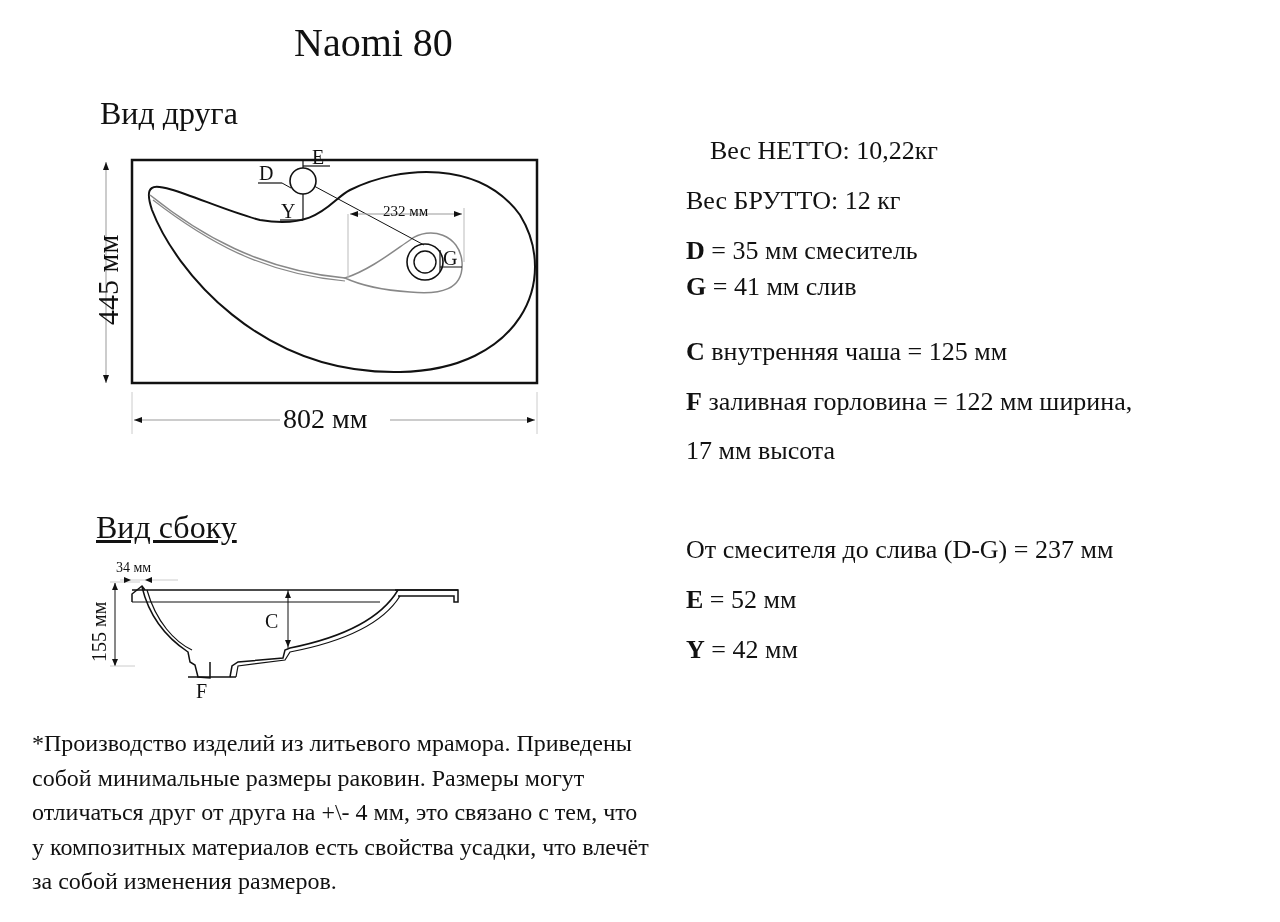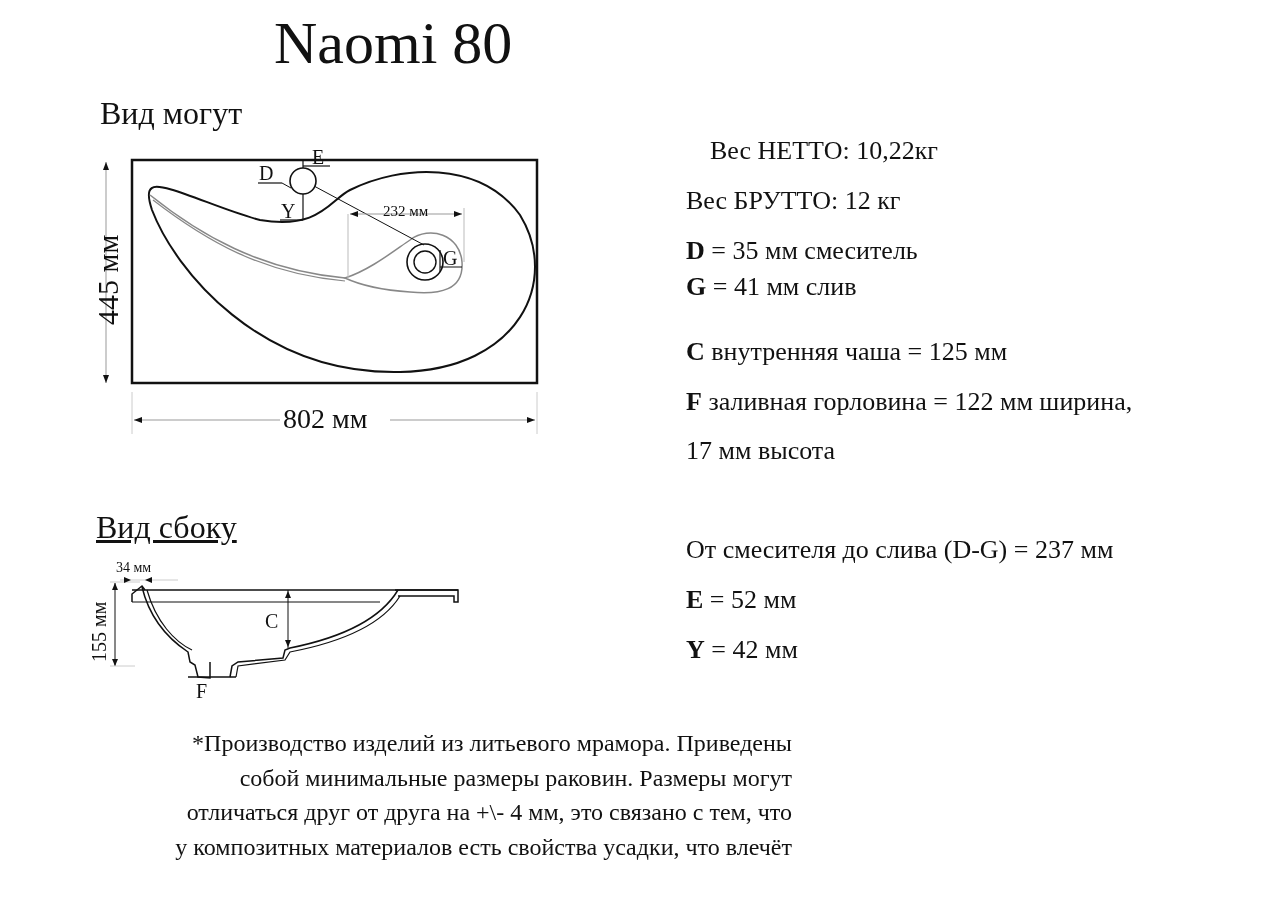--- a/index.html
+++ b/index.html
@@ -1,32 +1,32 @@
 <!DOCTYPE html>
 <html><head>
 <meta charset="utf-8">
 <style>
   html, body { margin:0; padding:0; background:#ffffff; }
   body { width:1280px; height:922px; position:relative; overflow:hidden;
          font-family:"Liberation Serif", "DejaVu Serif", serif; color:#111; }
   .abs { position:absolute; }
-  .title { left:274px; top:14px; font-size:60px; line-height:58px; }
+  .title { left:294px; top:14px; font-size:40px; line-height:58px; }
   .section { font-size:32px; line-height:38px; }
   .spec { left:686px; font-size:26px; line-height:30px; white-space:nowrap; }
   .spec b { font-weight:bold; }
-  .note { left:32px; top:726px; font-size:24px; line-height:34.5px; width:760px;text-align:right; }
+  .note { left:32px; top:726px; font-size:24px; line-height:34.5px; width:760px; }
   .note div { white-space:nowrap; }
   svg text { font-family:"Liberation Serif", "DejaVu Serif", serif; fill:#111; }
 </style>
 </head>
 <body>
 
 <div class="abs title">Naomi 80</div>
 
-<div class="abs section" style="left:100px; top:94px;">Вид могут</div>
+<div class="abs section" style="left:100px; top:94px;">Вид друга</div>
 <div class="abs section" style="left:96px; top:508px;text-decoration:underline;">Вид сбоку</div>
 
 <svg class="abs" style="left:0; top:0;" width="680" height="520">
 
   <rect x="132" y="160" width="405" height="223" fill="none" stroke="#111" stroke-width="2.5"></rect>
 
   <path d="M152 188 C 160 180, 220 210, 260 220 C 320 230, 330 200, 350 190 C 400 165, 480 160, 520 215 C 560 280, 520 370, 400 372 C 260 375, 175 270, 152 210 C 148 198, 148 190, 152 188 Z" fill="none" stroke="#111" stroke-width="2"></path>
 
   <path d="M150 195 C 200 235, 260 270, 345 278" fill="none" stroke="#888" stroke-width="1.5"></path>
   <path d="M153 200 C 205 240, 262 274, 345 281" fill="none" stroke="#888" stroke-width="1.2"></path>
@@ -140,13 +140,14 @@
 </div>
 <div class="abs spec" style="top:635px;">
   <b>Y</b><span> = 42 мм</span>
 </div>
 
 <div class="abs note">
   <div>*Производство изделий из литьевого мрамора. Приведены</div>
   <div>собой минимальные размеры раковин. Размеры могут</div>
   <div>отличаться друг от друга на +\- 4 мм, это связано с тем, что</div>
   <div>у композитных материалов есть свойства усадки, что влечёт</div>
+  <div>за собой изменения размеров.</div>
 </div>
 
 </body></html>

